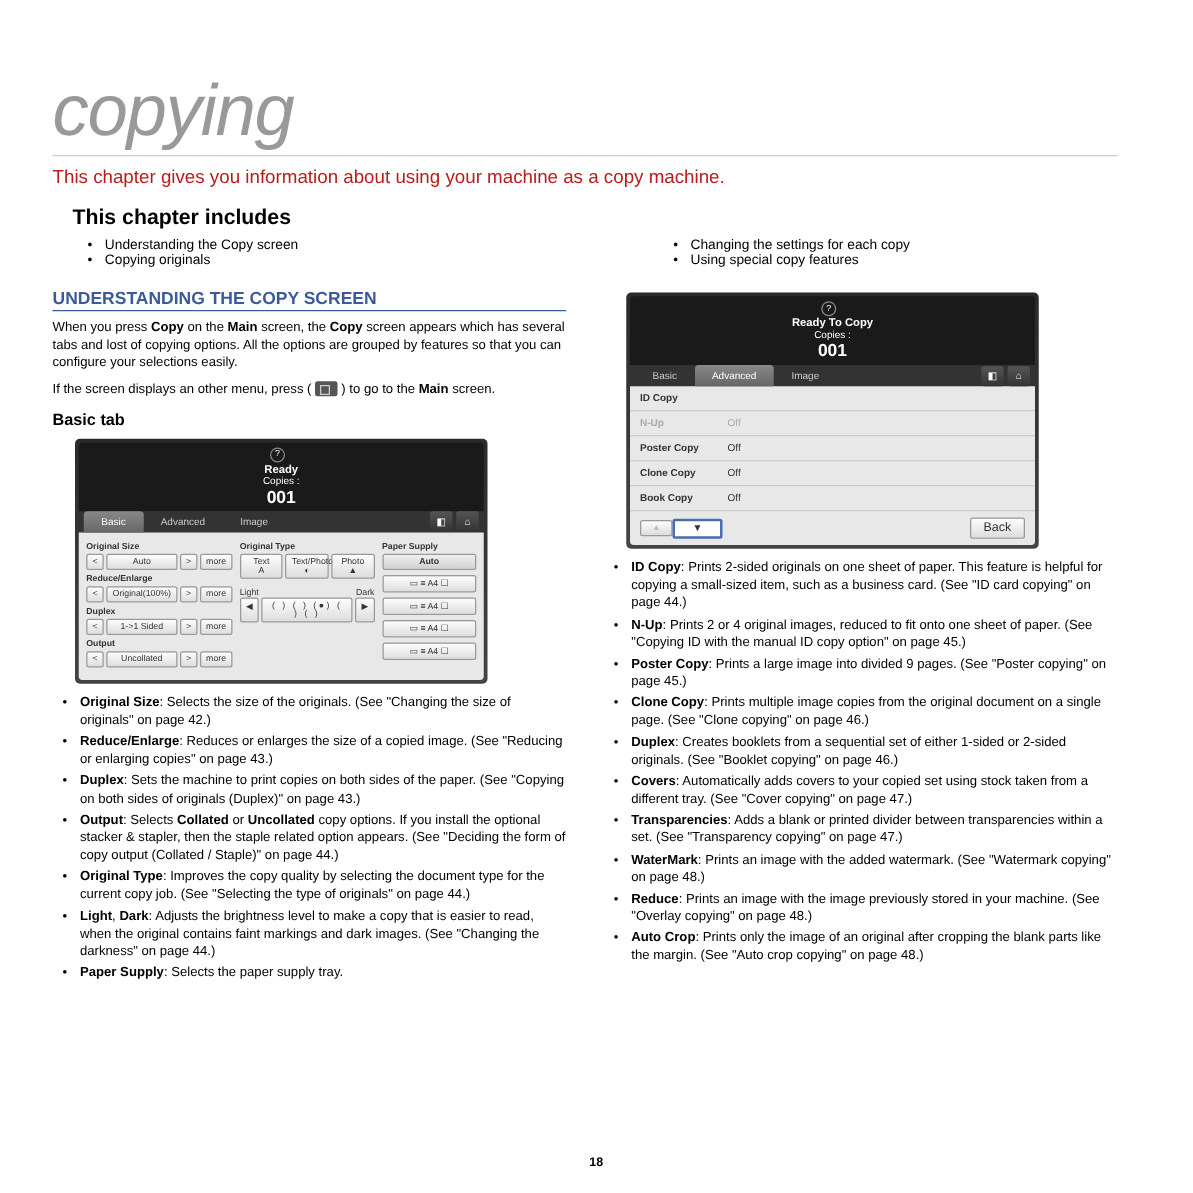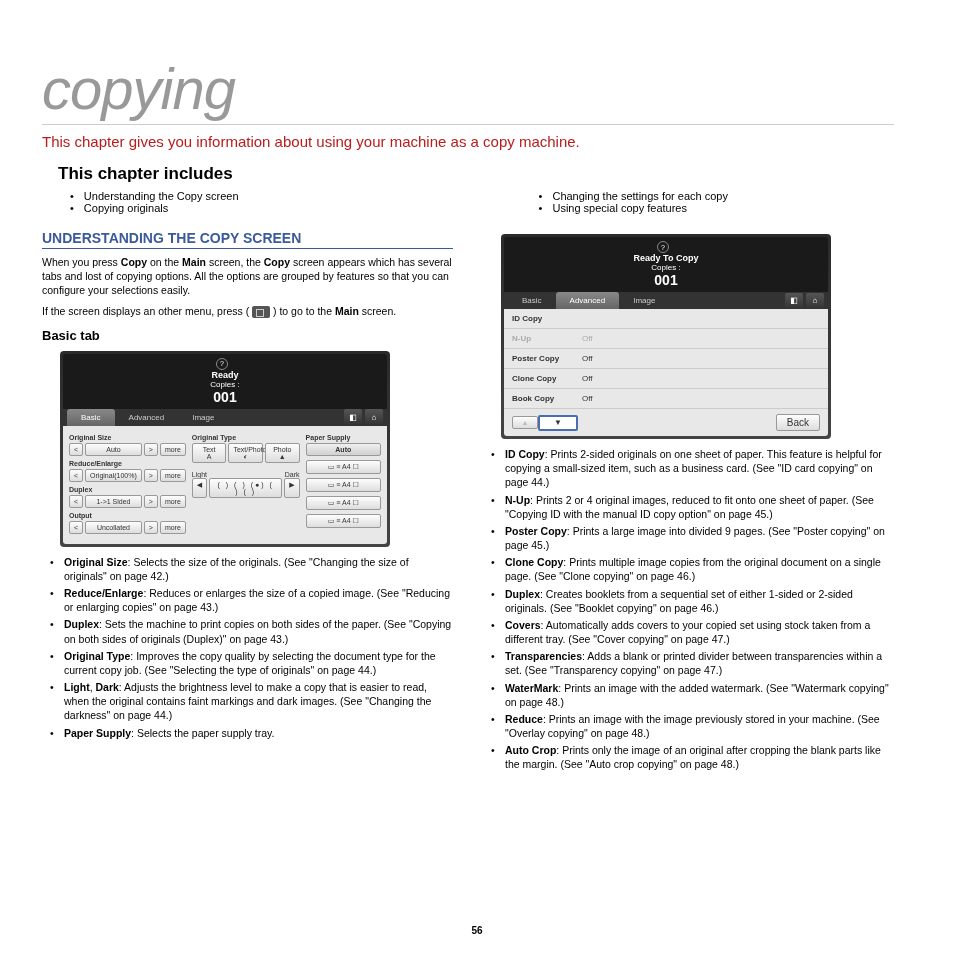--- a/index.html
+++ b/index.html
@@ -201,20 +201,21 @@
               <div class="ss-btn wide">▭ ≡ A4 ☐</div>
             </div>
         </div>
       </div>
     </div>
 
     <ul class="feature-list" id="basic-list">
         <li><b>Original Size</b>: Selects the size of the originals. (See "Changing the size of originals" on page 42.)</li>
         <li><b>Reduce/Enlarge</b>: Reduces or enlarges the size of a copied image. (See "Reducing or enlarging copies" on page 43.)</li>
         <li><b>Duplex</b>: Sets the machine to print copies on both sides of the paper. (See "Copying on both sides of originals (Duplex)" on page 43.)</li>
+        <li><b>Output</b>: Selects <b>Collated</b> or <b>Uncollated</b> copy options. If you install the optional stacker &amp; stapler, then the staple related option appears. (See "Deciding the form of copy output (Collated / Staple)" on page 44.)</li>
         <li><b>Original Type</b>: Improves the copy quality by selecting the document type for the current copy job. (See "Selecting the type of originals" on page 44.)</li>
         <li><b>Light</b>, <b>Dark</b>: Adjusts the brightness level to make a copy that is easier to read, when the original contains faint markings and dark images. (See "Changing the darkness" on page 44.)</li>
         <li><b>Paper Supply</b>: Selects the paper supply tray.</li>
       </ul>
   </div>
 
   <div class="col">
 
     <div class="screenshot">
       <div class="ss-header">
@@ -269,13 +270,13 @@
         <li><b>Duplex</b>: Creates booklets from a sequential set of either 1-sided or 2-sided originals. (See "Booklet copying" on page 46.)</li>
         <li><b>Covers</b>: Automatically adds covers to your copied set using stock taken from a different tray. (See "Cover copying" on page 47.)</li>
         <li><b>Transparencies</b>: Adds a blank or printed divider between transparencies within a set. (See "Transparency copying" on page 47.)</li>
         <li><b>WaterMark</b>: Prints an image with the added watermark. (See "Watermark copying" on page 48.)</li>
         <li><b>Reduce</b>: Prints an image with the image previously stored in your machine. (See "Overlay copying" on page 48.)</li>
         <li><b>Auto Crop</b>: Prints only the image of an original after cropping the blank parts like the margin. (See "Auto crop copying" on page 48.)</li>
       </ul>
   </div>
 </div>
 
-<div class="page-num">56</div>
+<div class="page-num">18</div>
 
 </body></html>

